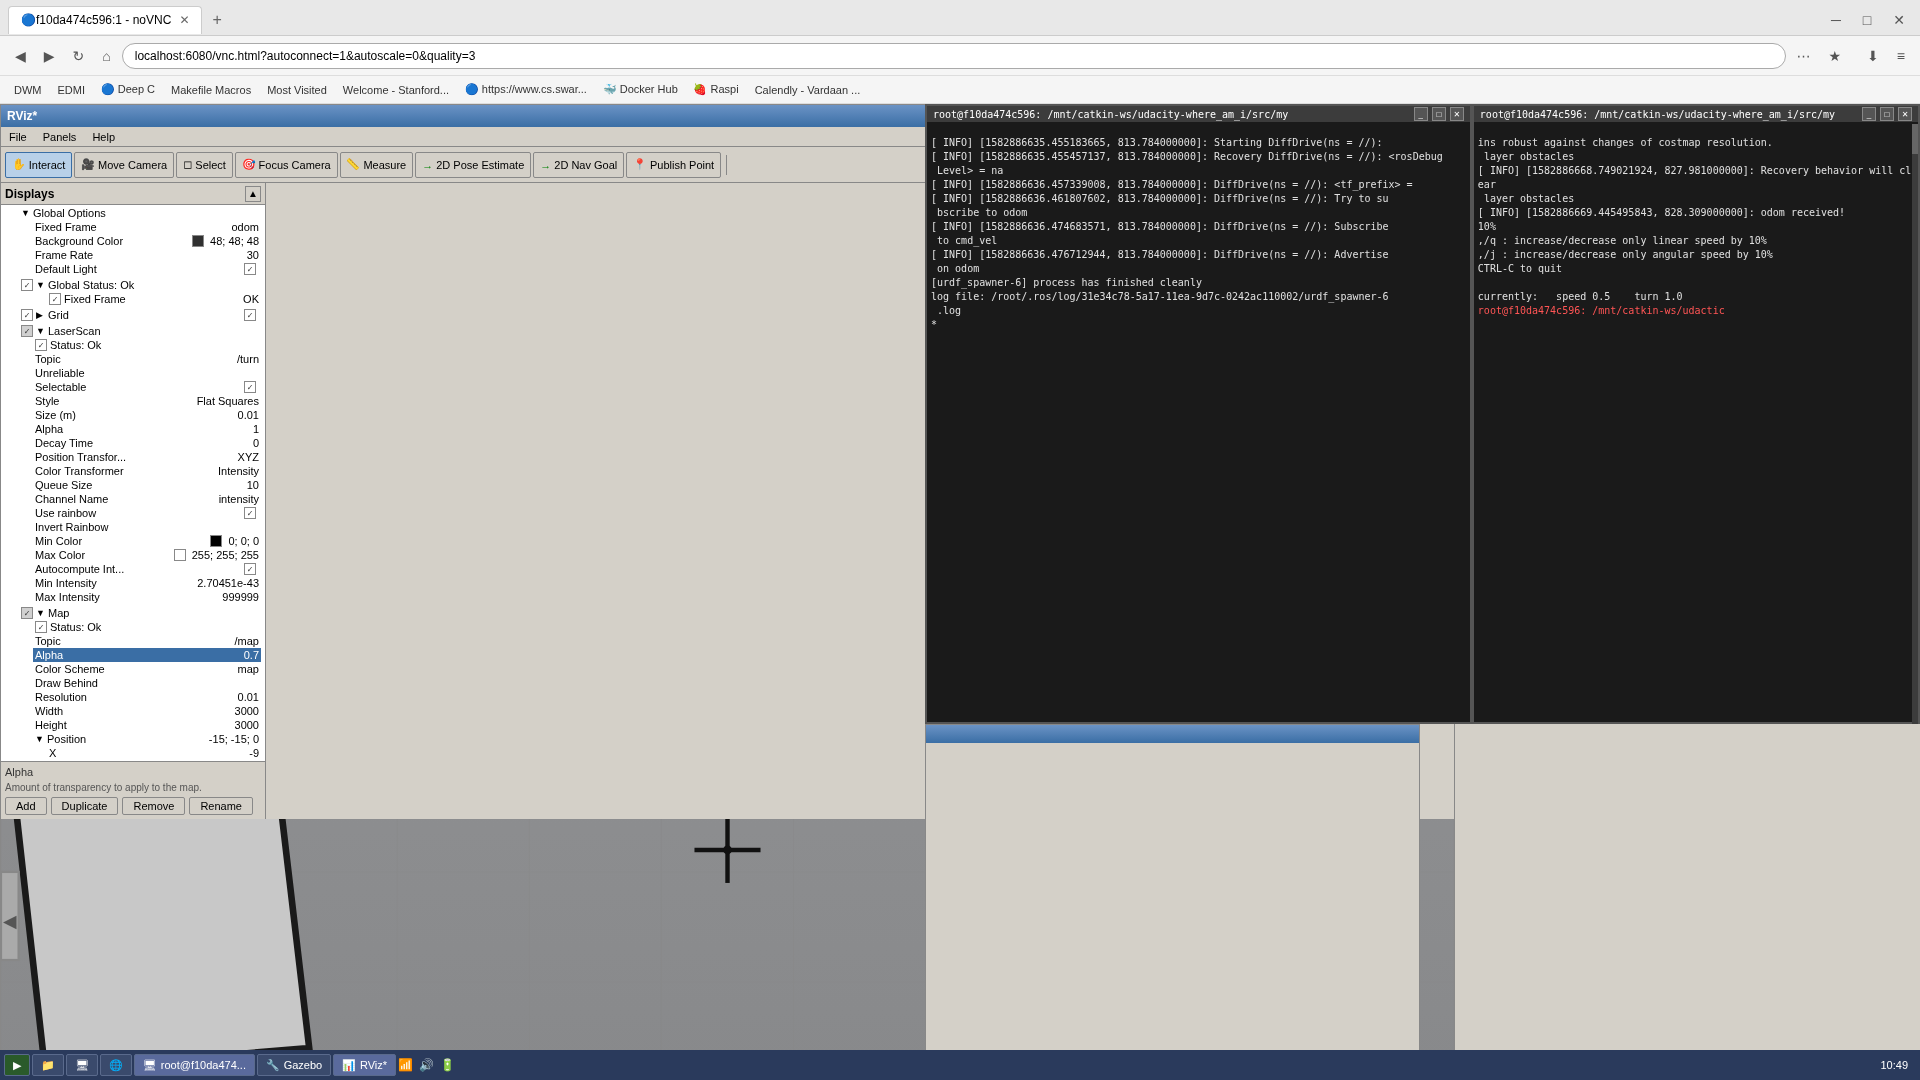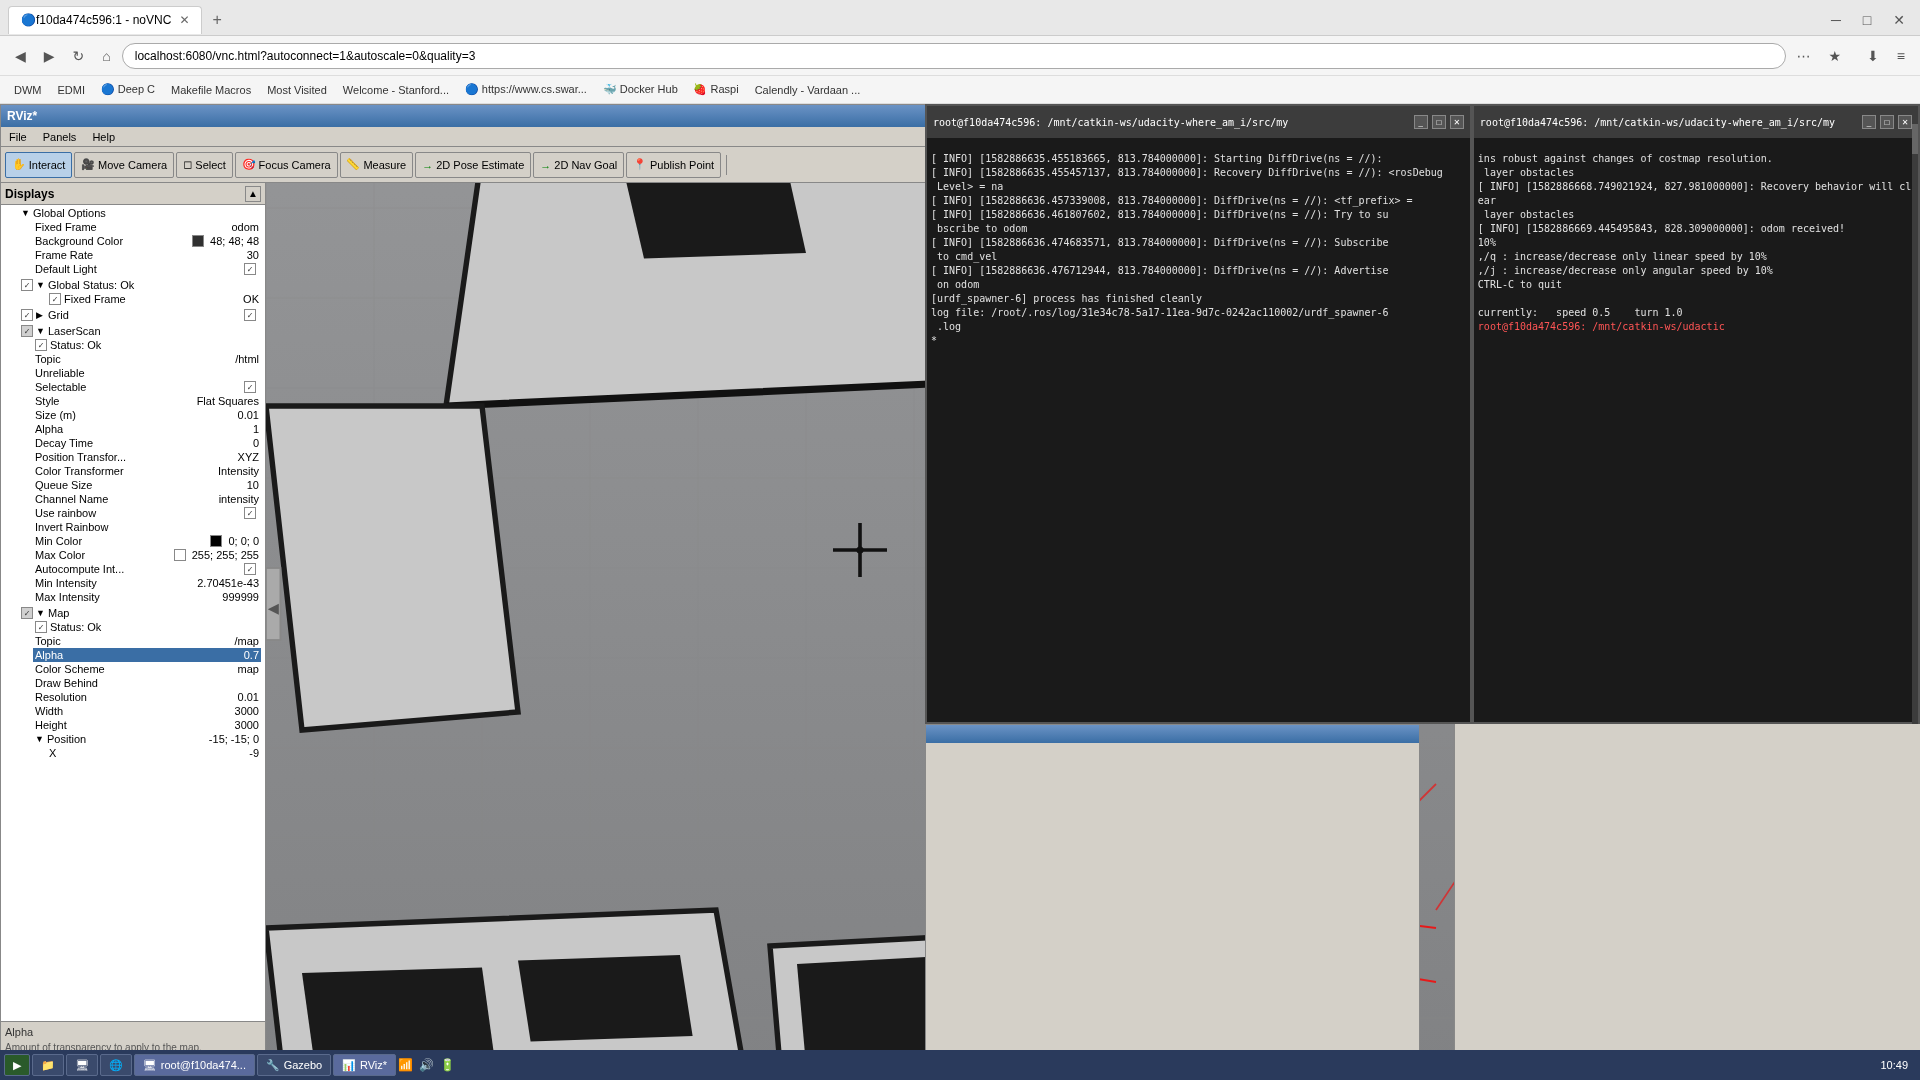--- a/index.html
+++ b/index.html
@@ -26,21 +26,21 @@
 
     
     .rviz-toolbar { background: #d4d0c8; padding: 2px 4px; display: flex; align-items: center; gap: 2px; border-bottom: 1px solid #888; height: 36px; }
     .tool-btn { display: flex; align-items: center; gap: 3px; padding: 2px 6px; border: 1px solid #888; background: #d4d0c8; cursor: pointer; font-size: 11px; height: 26px; border-radius: 2px; }
     .tool-btn.active { background: #b8d0e8; border-color: #3a6ea5; }
     .toolbar-sep { width: 1px; height: 20px; background: #888; margin: 0 3px; }
     .toolbar-icons { display: flex; gap: 4px; margin-left: auto; }
     .toolbar-icon-btn { width: 22px; height: 22px; background: #d4d0c8; border: 1px solid #888; cursor: pointer; display: flex; align-items: center; justify-content: center; font-size: 12px; }
 
     
-    .rviz-content { display: flex; height: calc(100% - 78px); }
+    .rviz-content { display: flex; height: calc(100% - 78px); flex-direction: column; }
     
     
     .left-panel { width: 265px; background: #d4d0c8; border-right: 1px solid #888; display: flex; flex-direction: column; }
     .panel-header { display: flex; align-items: center; justify-content: space-between; padding: 2px 4px; background: #d4d0c8; border-bottom: 1px solid #888; height: 22px; }
     .panel-title { font-size: 12px; font-weight: bold; }
     .panel-toggle { width: 16px; height: 16px; background: #d4d0c8; border: 1px solid #888; cursor: pointer; font-size: 10px; display: flex; align-items: center; justify-content: center; }
     
     .displays-tree { flex: 1; overflow-y: auto; background: white; font-size: 11px; }
     .tree-item { padding: 1px 4px; }
     .tree-row { display: flex; align-items: center; padding: 1px 2px; cursor: pointer; }
@@ -64,21 +64,21 @@
     .status-bar { background: #d4d0c8; border-top: 1px solid #888; padding: 2px 4px; display: flex; align-items: center; gap: 4px; height: 22px; }
 
     
     .viewport { flex: 1; background: #87888a; position: relative; overflow: hidden; }
 
     
     .terminal-container { position: absolute; top: 104px; left: 925px; width: 995px; height: 620px; display: flex; gap: 0; }
     .terminal { background: #1a1a1a; color: #e0e0e0; font-family: monospace; font-size: 11px; overflow: hidden; border: 2px solid #555; flex: 1; display: flex; flex-direction: column; }
     .terminal.left { flex: 1.1; }
     .terminal.right { flex: 0.9; }
-    .terminal-titlebar { background: #3c3c3c; color: white; padding: 2px 6px; font-size: 11px; display: flex; align-items: center; justify-content: space-between; height: 32px; }
+    .terminal-titlebar { background: #3c3c3c; color: white; padding: 2px 6px; font-size: 11px; display: flex; align-items: center; justify-content: space-between; height: 16px; }
     .terminal-titlebar .path { font-size: 10px; }
     .terminal-content { flex: 1; padding: 14px 4px; overflow: hidden; font-size: 10px; line-height: 1.4; }
     .terminal-line { white-space: pre-wrap; word-break: break-all; }
     .terminal-red { color: #ff5555; }
 
     
     .right-ctrl-panel { position: absolute; top: 724px; left: 925px; width: 495px; height: 391px; background: #d4d0c8; border: 1px solid #888; display: flex; flex-direction: column; }
     .right-ctrl-titlebar { background: linear-gradient(to bottom, #6b93c5, #3a6ea5); color: white; padding: 2px 6px; font-size: 11px; height: 18px; }
     .right-ctrl-content { flex: 1; padding: 8px; font-size: 11px; }
 
@@ -271,21 +271,21 @@
             <span class="tree-arrow">▼</span>
             <span class="prop-name">LaserScan</span>
           </div>
           <div style="padding-left:28px;">
             <div class="tree-row">
               <span class="tree-check checked"></span>
               <span class="prop-name">Status: Ok</span>
             </div>
             <div class="tree-row">
               <span class="prop-name">Topic</span>
-              <span class="prop-value">/html</span>
+              <span class="prop-value">/turn</span>
             </div>
             <div class="tree-row">
               <span class="prop-name">Unreliable</span>
             </div>
             <div class="tree-row">
               <span class="prop-name">Selectable</span>
               <span class="tree-check checked"></span>
             </div>
             <div class="tree-row">
               <span class="prop-name">Style</span>

